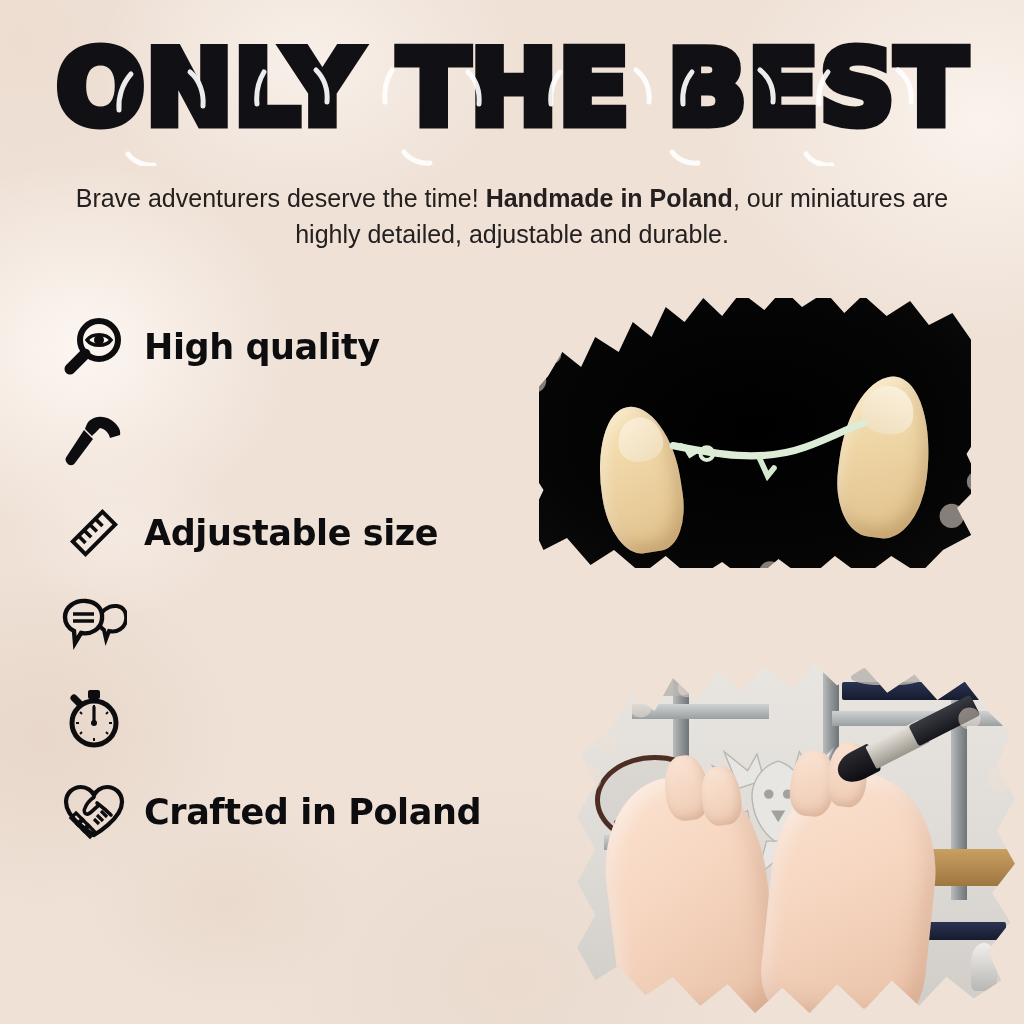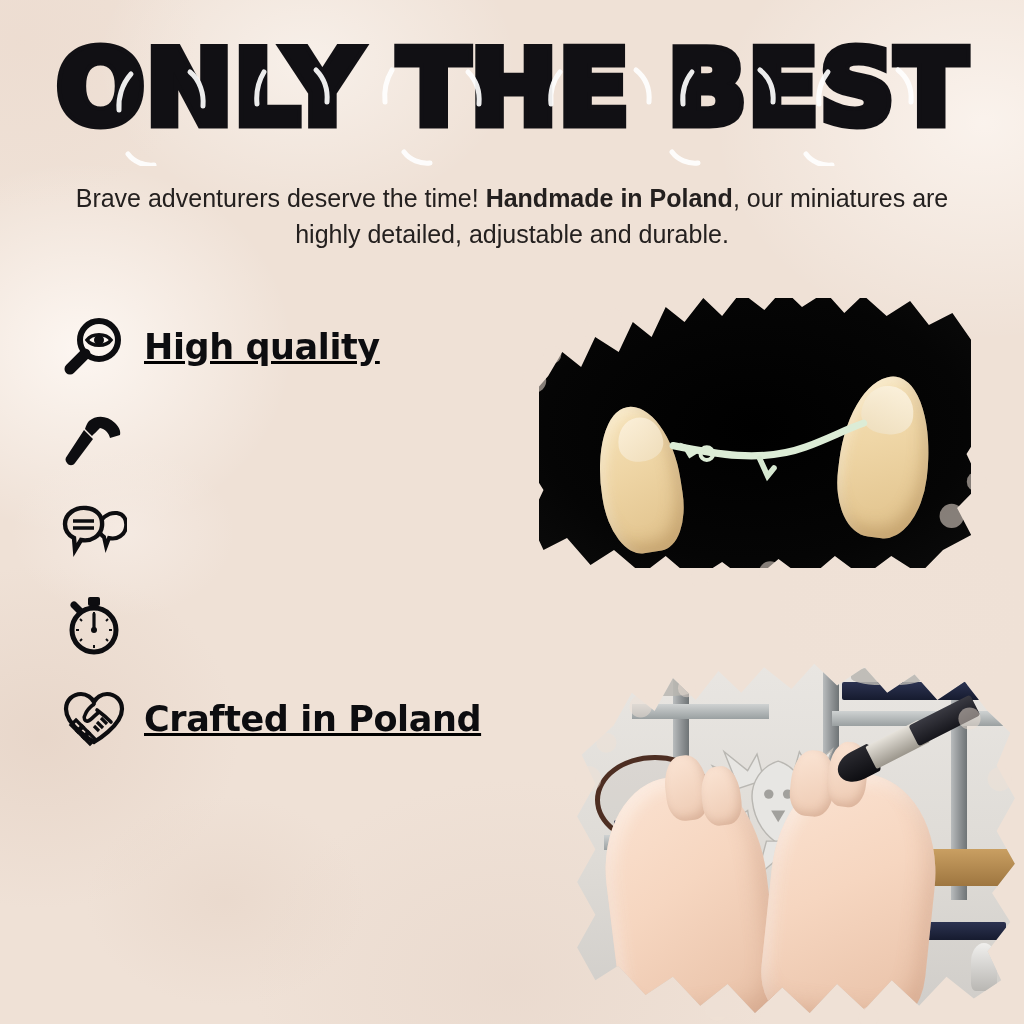--- a/index.html
+++ b/index.html
@@ -84,21 +84,20 @@
   }
   .subtitle b { font-weight: 700; }
 
   
   .features {
     position: absolute;
     top: 300px;
     left: 58px;
     width: 720px;
     z-index: 7;
-    text-decoration: underline;
   }
   .feature {
     display: flex;
     align-items: center;
     height: 93px;
     gap: 14px;
   }
   .feature .icon {
     flex: 0 0 72px;
     width: 72px;
@@ -474,20 +473,31 @@
 
     <div class="feature">
       <span class="icon">
         <svg width="62" height="62" viewBox="0 0 62 62">
           <path d="M26,12 C33,6 44,6 52,14 C56,18 58,22 57,26 L47,29 C46,24 42,20 37,19 C34,22 31,25 29,27 L22,20 C23,17 24,14 26,12 Z" fill="#0d0d10"></path>
           <path d="M21,21 L30,30 L12,54 C10,57 6,57 4,54 C2,52 2,49 4,47 Z" fill="#0d0d10"></path>
         </svg>
       </span>
     </div>
 
+    <div class="feature">
+      <span class="icon">
+        <svg width="62" height="62" viewBox="0 0 62 62">
+          <g transform="rotate(-45 31 31)">
+            <rect x="10" y="22" width="42" height="18" fill="none" stroke="#0d0d10" stroke-width="4"></rect>
+            <path d="M18,22 L18,32 M26,22 L26,32 M34,22 L34,32 M42,22 L42,32" stroke="#0d0d10" stroke-width="3.6"></path>
+          </g>
+        </svg>
+      </span>
+      <span class="label">Adjustable size</span>
+    </div>
 
     <div class="feature">
       <span class="icon">
         <svg width="66" height="62" viewBox="0 0 66 62">
           <path d="M38,26 C38,17 47,10 56,11 C63,12 66,18 65,25 C64,33 56,38 48,36 L45,44 L43,35 C40,33 38,30 38,26 Z" fill="none" stroke="#0d0d10" stroke-width="4"></path>
           <path d="M4,22 C4,12 14,5 25,6 C36,7 42,14 41,24 C40,34 30,40 20,38 L14,48 L13,36 C7,33 4,28 4,22 Z" fill="#efe1d6" stroke="#0d0d10" stroke-width="4.4"></path>
           <path d="M12,19 L33,19 M12,26 L33,26" stroke="#0d0d10" stroke-width="3.4"></path>
         </svg>
       </span>
     </div>

